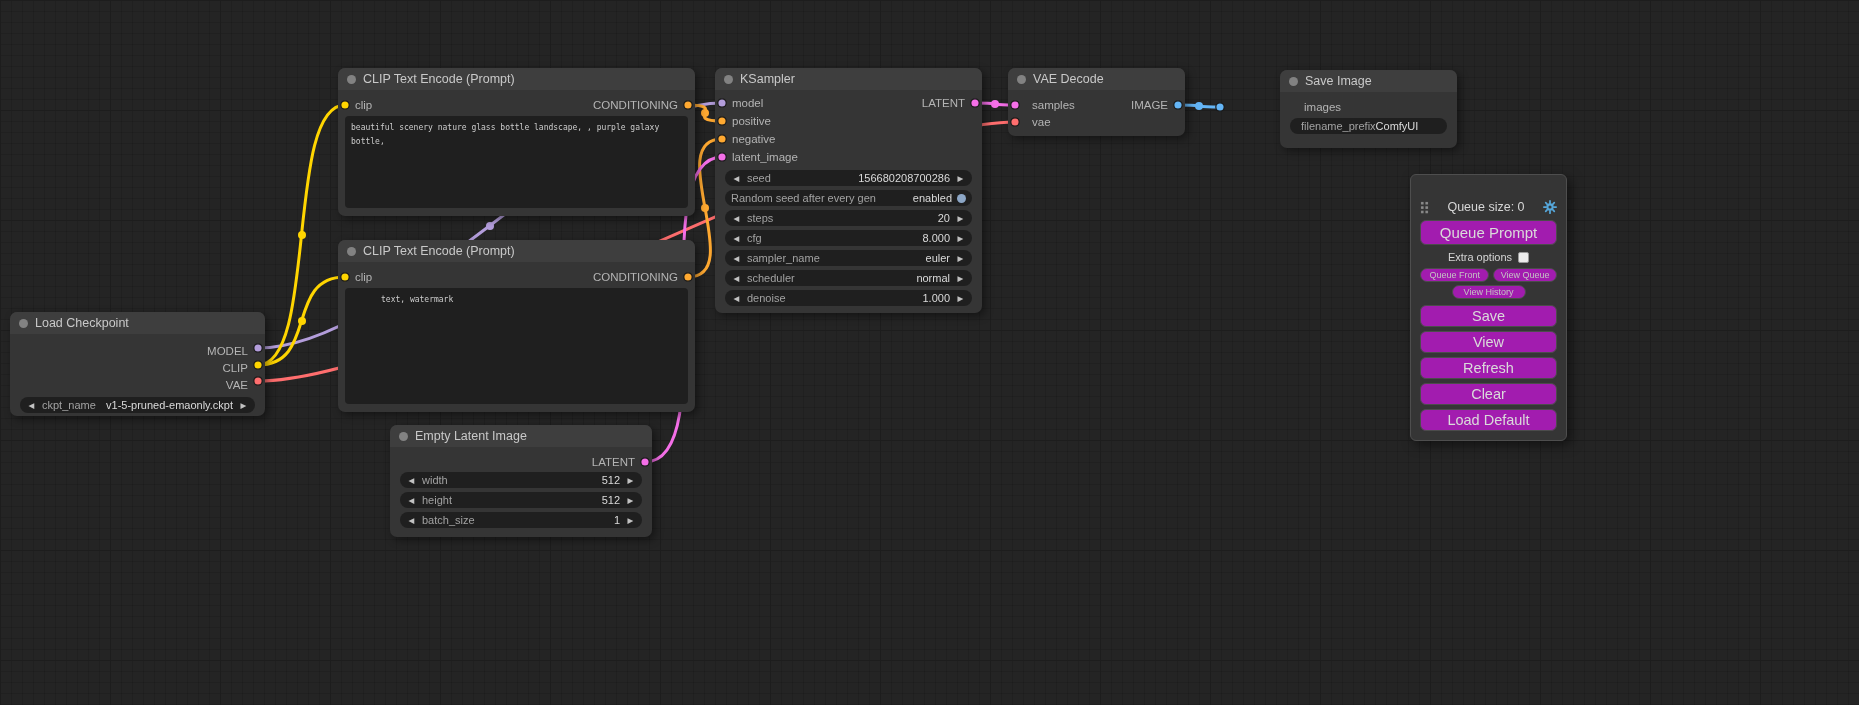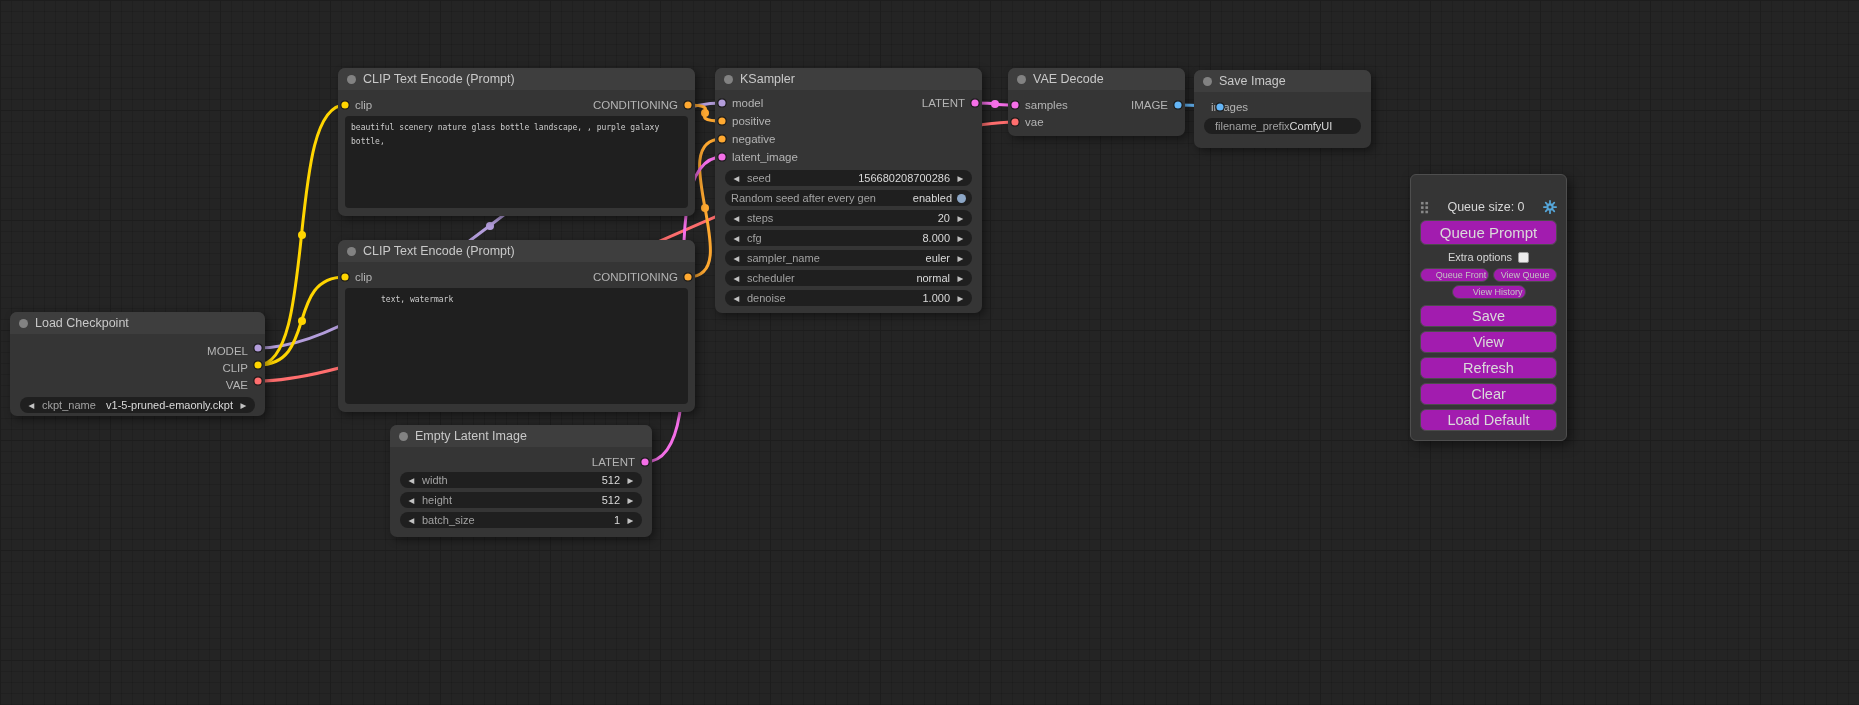--- a/index.html
+++ b/index.html
@@ -25,21 +25,21 @@
     box-shadow:3px 3px 9px rgba(0,0,0,.45);}
   .node-title{display:flex;align-items:center;gap:7px;height:22px;padding:0 9px;
     background:#3e3e3e;border-radius:7px 7px 0 0;font-size:12.5px;color:#c9c9c9;}
   .collapse-dot{width:9px;height:9px;border-radius:50%;background:#828282;flex:0 0 auto;}
 
   .slot-rows{display:flex;justify-content:space-between;}
   .col-in,.col-out{display:flex;flex-direction:column;}
   .slot{font-size:11.5px;color:#b4b4b4;height:18px;line-height:18px;}
   .slot.in{padding-left:17px;}
   .slot.out{padding-right:17px;text-align:right;}
-  .rows17 .slot{height:17px;line-height:17px;}
+  .rows17 .slot{height:17px;line-height:17px;margin-left:7px;}
   .rows14 .slot{height:14px;line-height:14px;}
 
   .widget{display:flex;align-items:center;height:16px;margin:4px 10px;
     background:#1f1f1f;border-radius:9px;font-size:11px;padding:0 6px;}
   .widget .arrow{width:11px;text-align:center;font-size:7.5px;color:#c2c2c2;cursor:pointer;}
   .w-label{margin-left:5px;color:#a2a2a2;white-space:nowrap;}
   .w-value{margin-left:auto;margin-right:5px;color:#dadada;white-space:nowrap;}
   .widget.toggle .w-label{margin-left:0;}
   .toggle-dot{width:9px;height:9px;border-radius:50%;background:#8ca6c6;flex:0 0 auto;}
   .widget.text-widget .w-value{margin-right:28px;}
@@ -60,21 +60,21 @@
   .qp-btn{display:block;width:100%;background:#a21caf;border:1px solid #4c4c4c;color:#dadada;
     border-radius:6px;font-family:"Liberation Sans",sans-serif;cursor:pointer;}
   .qp-btn.big{height:22px;font-size:14.5px;margin-top:4px;}
   .qp-btn.primary{height:25px;font-size:15px;margin-top:2px;}
   .extra-row{display:flex;align-items:center;justify-content:center;gap:6px;
     height:18px;margin-top:3px;font-size:11px;color:#d6d6d6;}
   .checkbox{width:11px;height:11px;background:#ececec;border:1px solid #9a9a9a;border-radius:2px;cursor:pointer;}
   .small-row{display:flex;gap:4px;margin-top:2px;}
   .qp-btn.small{height:14px;font-size:9px;color:#c4c4c4;border-radius:7px;padding:0 2px;}
   .vh-wrap{display:flex;justify-content:center;margin-top:3px;margin-bottom:6px;}
-  .vh-wrap .qp-btn.small{width:74px;text-align:right;}
+  .vh-wrap .qp-btn.small{width:74px;}
   .gear-wrap{flex:0 0 auto;display:flex;align-items:center;cursor:pointer;}
 </style>
 </head>
 <body>
 
 <div class="canvas">
 
   <svg id="wires" class="layer" width="1859" height="705">
     <path class="wire" d="M258,348 C398,348 582,103 722,103" stroke="#b39ddb"></path>
     <path class="wire" d="M258,365 C318,365 285,105 345,105" stroke="#ffd500"></path>
@@ -249,21 +249,21 @@
       <div class="col-in">
         <div class="slot in"><span>samples</span></div>
         <div class="slot in"><span>vae</span></div>
       </div>
       <div class="col-out">
         <div class="slot out"><span>IMAGE</span></div>
       </div>
     </div>
   </div>
 
-  <div class="node" style="left:1194px;top:70px;width:177px;height:78px;">
+  <div class="node" style="left:1280px;top:70px;width:177px;height:78px;">
     <div class="node-title">
       <span class="collapse-dot"></span>
       <span>Save Image</span>
     </div>
     <div class="slot-rows rows17" style="padding-top:7px;">
       <div class="col-in">
         <div class="slot in"><span>images</span></div>
       </div>
       <div class="col-out"></div>
     </div>
@@ -312,21 +312,21 @@
           </g>
         </svg>
       </span>
     </div>
     <button class="qp-btn primary">Queue Prompt</button>
     <div class="extra-row">
       <span>Extra options</span>
       <span class="checkbox"></span>
     </div>
     <div class="small-row">
-      <button class="qp-btn small" style="flex:1.1;text-align:right;">Queue Front</button>
+      <button class="qp-btn small" style="flex:1.1;">Queue Front</button>
       <button class="qp-btn small" style="flex:1;">View Queue</button>
     </div>
     <div class="vh-wrap">
       <button class="qp-btn small">View History</button>
     </div>
     <button class="qp-btn big">Save</button>
     <button class="qp-btn big">View</button>
     <button class="qp-btn big">Refresh</button>
     <button class="qp-btn big">Clear</button>
     <button class="qp-btn big">Load Default</button>

